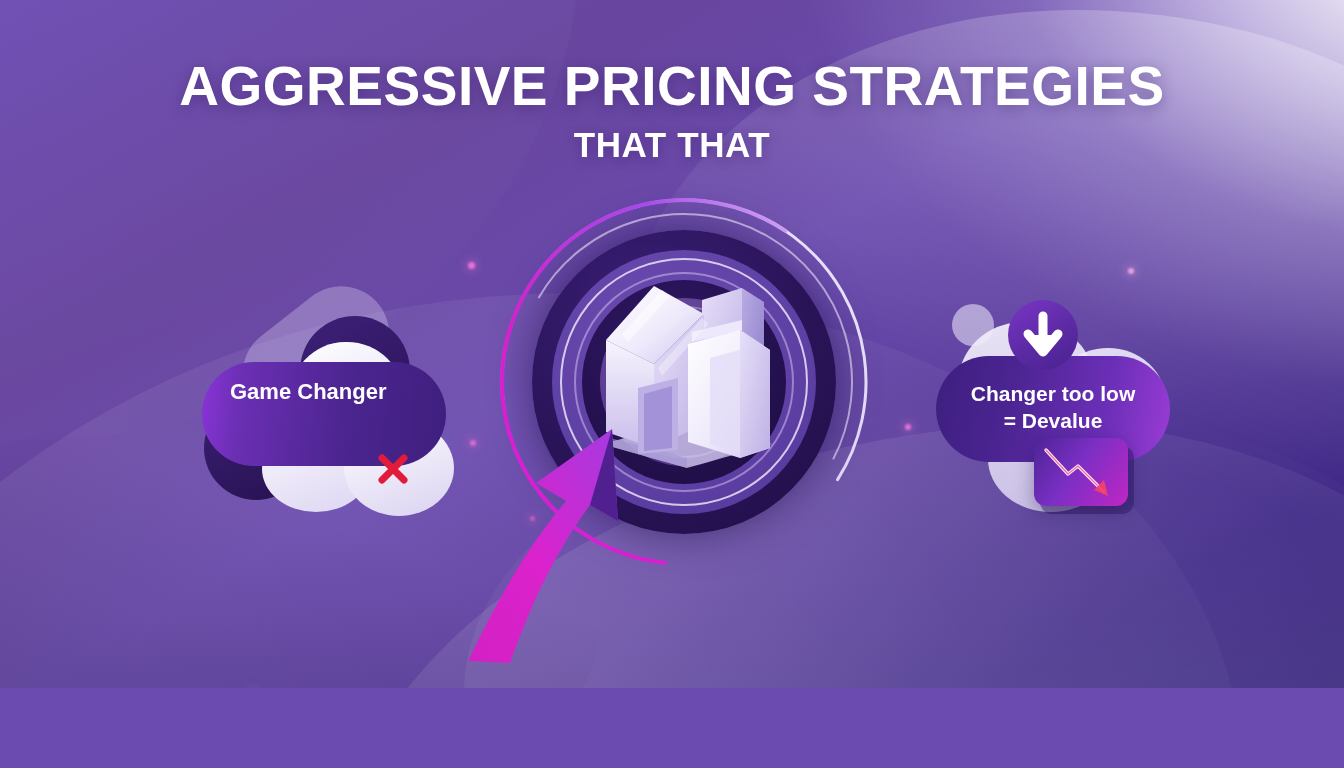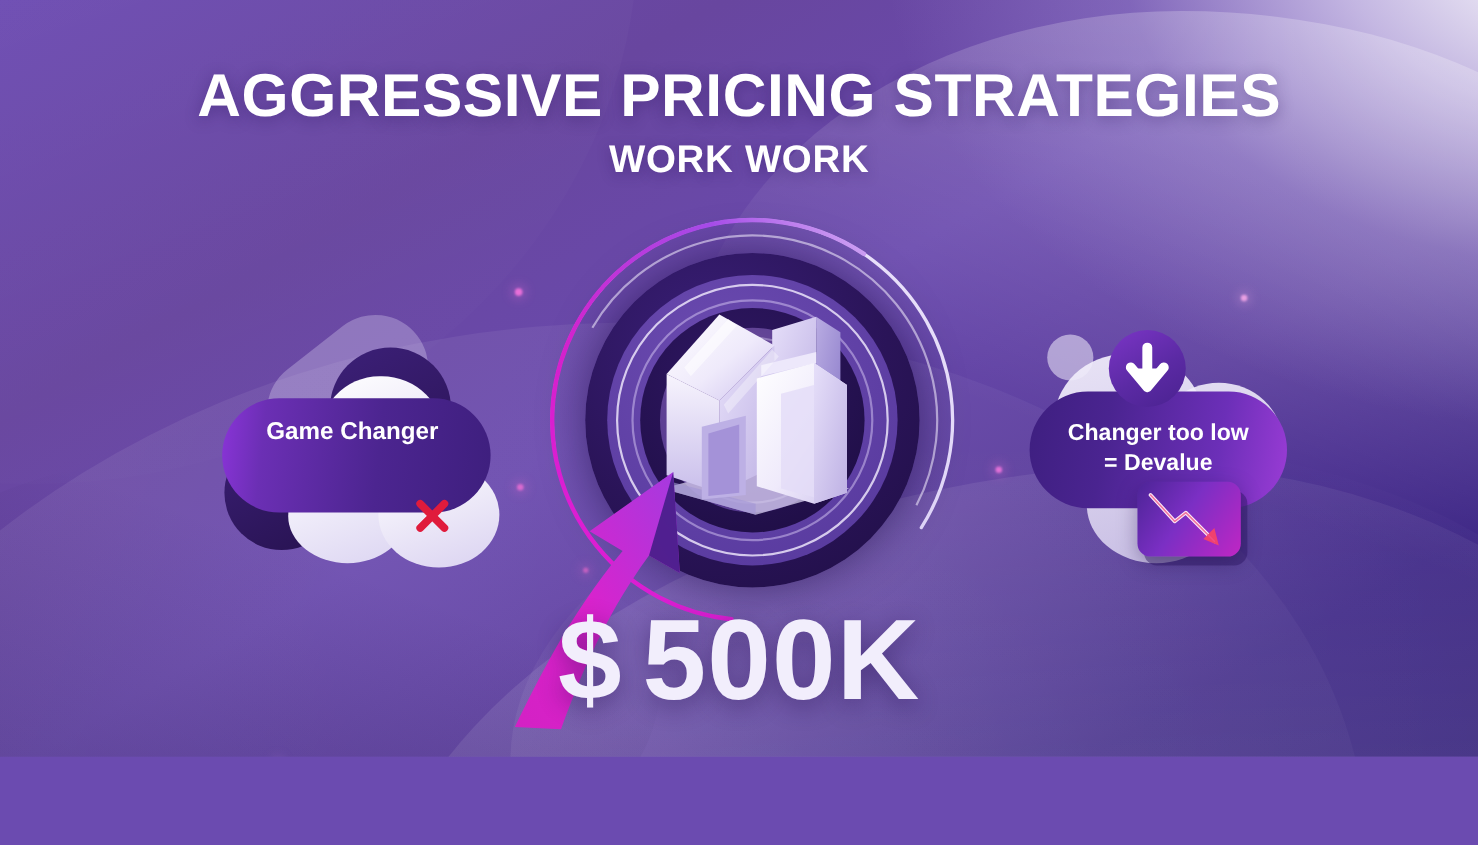--- a/index.html
+++ b/index.html
@@ -141,21 +141,21 @@
     background:linear-gradient(160deg,#FBFAFE,#DCD5F2);
   }
   .cl-white3{
     left:148px;top:120px;width:110px;height:96px;border-radius:50%;
     background:linear-gradient(160deg,#FFFFFF,#DAD2F1);
   }
   .cl-pill-main{
     left:6px;top:62px;width:244px;height:104px;border-radius:58px;
     background:linear-gradient(96deg,#8A34D8 0%,#6B2FB4 16%,#4C2590 58%,#3E1F7E 100%);
   }
-  .cl-text{position:absolute;left:46px;top:80px;z-index:6;}
+  .cl-text{position:absolute;left:34px;top:80px;z-index:6;}
   .cl-line1{font-size:22px;font-weight:bold;color:#FFFFFF;line-height:1.12;}
   .cl-line2{font-size:22px;font-weight:normal;color:rgba(255,255,255,.80);line-height:1.22;margin-top:2px;}
   .x-icon{position:absolute;left:178px;top:150px;width:38px;height:38px;z-index:8;}
 
   
   .callout-right{position:absolute;left:930px;top:296px;width:250px;height:220px;z-index:25;}
   .cr-circ-sm{
     left:22px;top:8px;width:42px;height:42px;border-radius:50%;
     background:rgba(240,236,252,.55);
   }
@@ -212,21 +212,21 @@
       <div class="spark" style="left: 468px; top: 262px; width: 7px; height: 7px; background: rgb(232, 111, 216); box-shadow: rgba(232, 111, 216, 0.333) 0px 0px 10px 3px;"></div>
       <div class="spark" style="left: 470px; top: 440px; width: 6px; height: 6px; background: rgb(217, 106, 207); box-shadow: rgba(217, 106, 207, 0.333) 0px 0px 10px 3px;"></div>
       <div class="spark" style="left: 905px; top: 424px; width: 6px; height: 6px; background: rgb(224, 112, 214); box-shadow: rgba(224, 112, 214, 0.333) 0px 0px 10px 3px;"></div>
       <div class="spark" style="left: 1128px; top: 268px; width: 6px; height: 6px; background: rgb(232, 160, 226); box-shadow: rgba(232, 160, 226, 0.333) 0px 0px 10px 3px;"></div>
       <div class="spark" style="left: 530px; top: 516px; width: 5px; height: 5px; background: rgb(192, 96, 192); box-shadow: rgba(192, 96, 192, 0.333) 0px 0px 10px 3px;"></div>
       <div class="spark" style="left: 250px; top: 690px; width: 5px; height: 5px; background: rgb(155, 111, 208); box-shadow: rgba(155, 111, 208, 0.333) 0px 0px 10px 3px;"></div>
     </div>
 
   <div class="title-wrap">
     <h1 class="title">AGGRESSIVE PRICING STRATEGIES</h1>
-    <h2 class="subtitle">WORK WORK</h2>
+    <h2 class="subtitle">THAT THAT</h2>
   </div>
 
   <div class="emblem">
     <div class="ring ring-band1"></div>
     <div class="ring ring-band2"></div>
     <div class="ring ring-thin1"></div>
     <div class="ring ring-band3"></div>
     <div class="ring ring-thin2"></div>
     <div class="ring ring-inner"></div>
     <div class="ring ring-inner-line"></div>
@@ -299,23 +299,20 @@
       <linearGradient id="upg" x1="0" y1="1" x2="1" y2="0">
         <stop offset="0%" stop-color="#D321C4"></stop>
         <stop offset="45%" stop-color="#DB22CC"></stop>
         <stop offset="100%" stop-color="#A33BE0"></stop>
       </linearGradient>
     </defs>
     <path d="M6,276 C26,236 54,176 104,116 L74,98 L150,44 L156,136 L128,120 C84,180 62,240 48,278 Z" fill="url(#upg)"></path>
     <path d="M150,44 L156,136 L128,120 Z" fill="#3E1C82" opacity="0.85"></path>
   </svg>
 
-  <div class="price">
-    <span class="cur">$</span><span>500K</span>
-  </div>
 
   <div class="callout-left">
     <div class="blob cl-pill-lav"></div>
     <div class="blob cl-circ-dark"></div>
     <div class="blob cl-circ-dark2"></div>
     <div class="blob cl-white1"></div>
     <div class="blob cl-white2"></div>
     <div class="blob cl-white3"></div>
     <div class="blob cl-pill-main"></div>
     <div class="cl-text">

